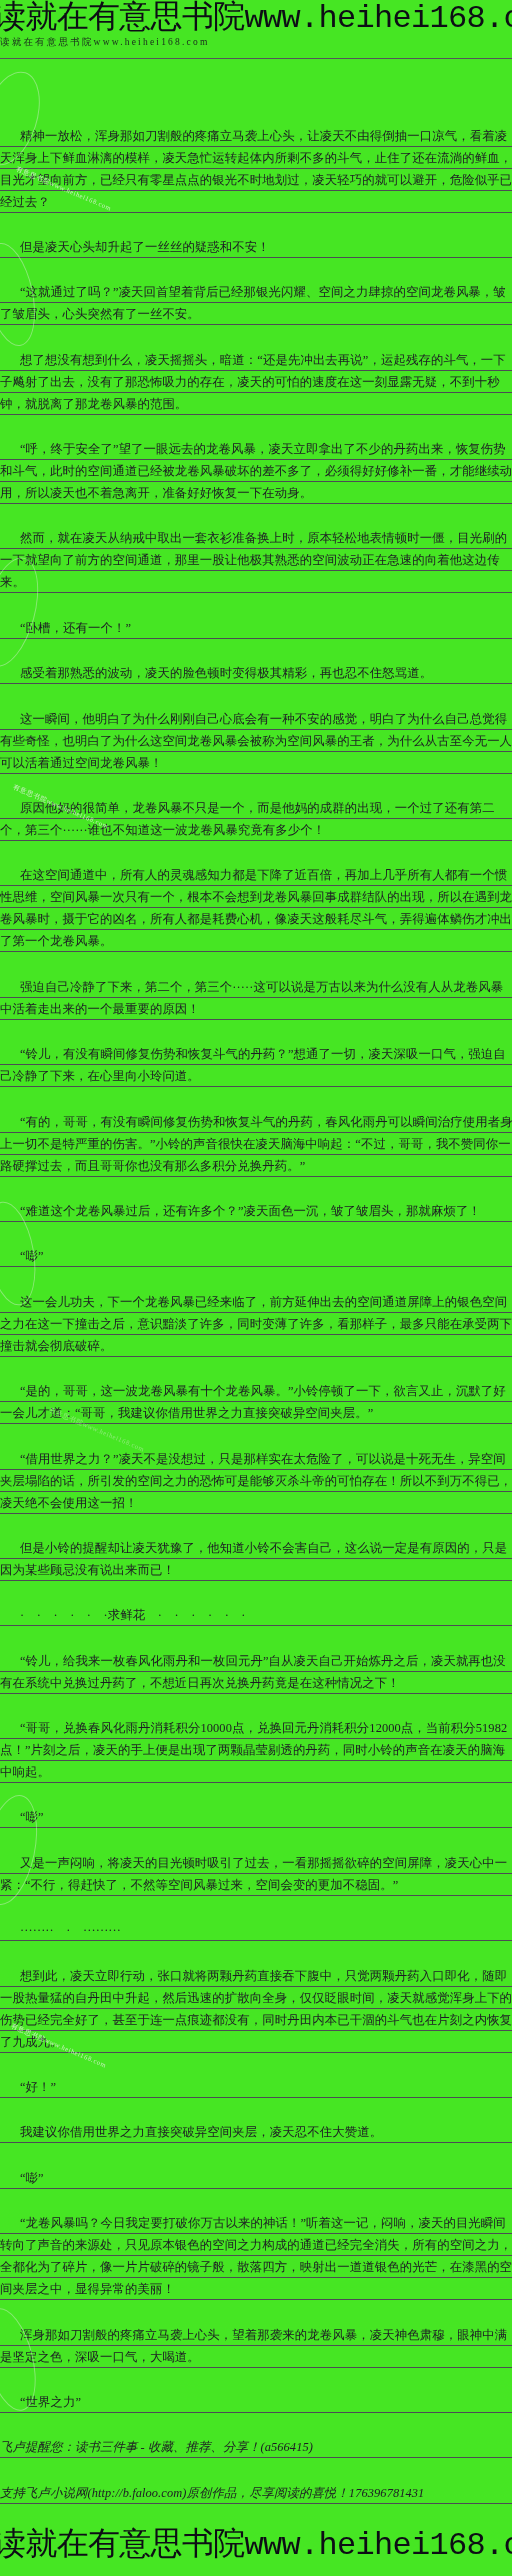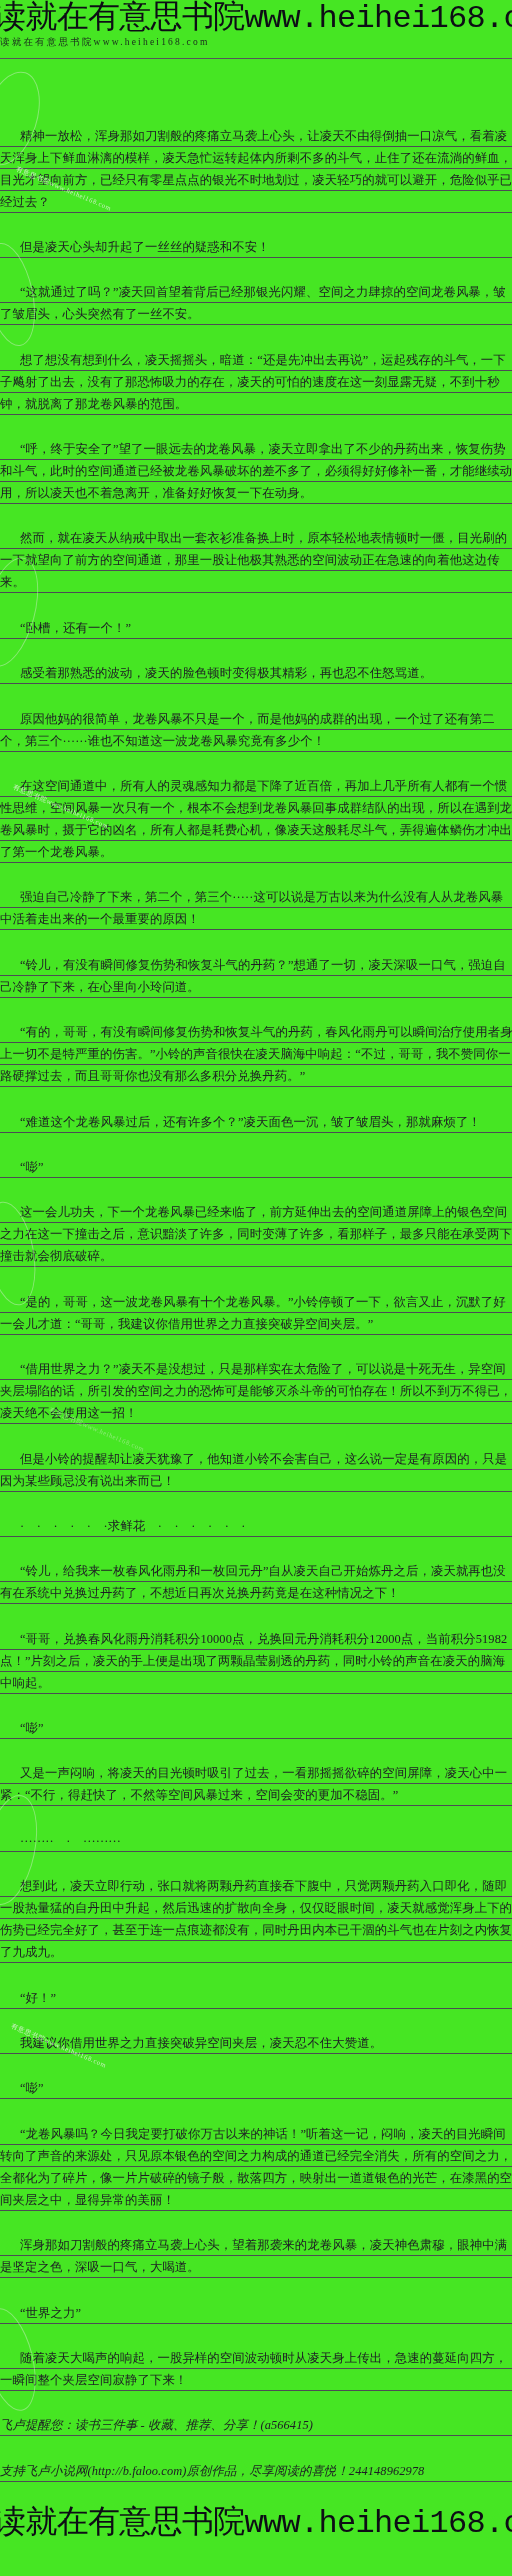--- a/index.html
+++ b/index.html
@@ -113,20 +113,21 @@
   <main>
 
   <p class="para">精神一放松，浑身那如刀割般的疼痛立马袭上心头，让凌天不由得倒抽一口凉气，看着凌天浑身上下鲜血淋漓的模样，凌天急忙运转起体内所剩不多的斗气，止住了还在流淌的鲜血，目光才望向前方，已经只有零星点点的银光不时地划过，凌天轻巧的就可以避开，危险似乎已经过去？</p>
       <p class="para">但是凌天心头却升起了一丝丝的疑惑和不安！</p>
       <p class="para">“这就通过了吗？”凌天回首望着背后已经那银光闪耀、空间之力肆掠的空间龙卷风暴，皱了皱眉头，心头突然有了一丝不安。</p>
       <p class="para">想了想没有想到什么，凌天摇摇头，暗道：“还是先冲出去再说”，运起残存的斗气，一下子飚射了出去，没有了那恐怖吸力的存在，凌天的可怕的速度在这一刻显露无疑，不到十秒钟，就脱离了那龙卷风暴的范围。</p>
       <p class="para">“呼，终于安全了”望了一眼远去的龙卷风暴，凌天立即拿出了不少的丹药出来，恢复伤势和斗气，此时的空间通道已经被龙卷风暴破坏的差不多了，必须得好好修补一番，才能继续动用，所以凌天也不着急离开，准备好好恢复一下在动身。</p>
       <p class="para">然而，就在凌天从纳戒中取出一套衣衫准备换上时，原本轻松地表情顿时一僵，目光刷的一下就望向了前方的空间通道，那里一股让他极其熟悉的空间波动正在急速的向着他这边传来。</p>
       <p class="para">“卧槽，还有一个！”</p>
       <p class="para">感受着那熟悉的波动，凌天的脸色顿时变得极其精彩，再也忍不住怒骂道。</p>
+      <p class="para">这一瞬间，他明白了为什么刚刚自己心底会有一种不安的感觉，明白了为什么自己总觉得有些奇怪，也明白了为什么这空间龙卷风暴会被称为空间风暴的王者，为什么从古至今无一人可以活着通过空间龙卷风暴！</p>
       <p class="para">原因他妈的很简单，龙卷风暴不只是一个，而是他妈的成群的出现，一个过了还有第二个，第三个······谁也不知道这一波龙卷风暴究竟有多少个！</p>
       <p class="para">在这空间通道中，所有人的灵魂感知力都是下降了近百倍，再加上几乎所有人都有一个惯性思维，空间风暴一次只有一个，根本不会想到龙卷风暴回事成群结队的出现，所以在遇到龙卷风暴时，摄于它的凶名，所有人都是耗费心机，像凌天这般耗尽斗气，弄得遍体鳞伤才冲出了第一个龙卷风暴。</p>
       <p class="para">强迫自己冷静了下来，第二个，第三个·····这可以说是万古以来为什么没有人从龙卷风暴中活着走出来的一个最重要的原因！</p>
       <p class="para">“铃儿，有没有瞬间修复伤势和恢复斗气的丹药？”想通了一切，凌天深吸一口气，强迫自己冷静了下来，在心里向小玲问道。</p>
       <p class="para">“有的，哥哥，有没有瞬间修复伤势和恢复斗气的丹药，春风化雨丹可以瞬间治疗使用者身上一切不是特严重的伤害。”小铃的声音很快在凌天脑海中响起：“不过，哥哥，我不赞同你一路硬撑过去，而且哥哥你也没有那么多积分兑换丹药。”</p>
       <p class="para">“难道这个龙卷风暴过后，还有许多个？”凌天面色一沉，皱了皱眉头，那就麻烦了！</p>
       <p class="para">“嘭”</p>
       <p class="para">这一会儿功夫，下一个龙卷风暴已经来临了，前方延伸出去的空间通道屏障上的银色空间之力在这一下撞击之后，意识黯淡了许多，同时变薄了许多，看那样子，最多只能在承受两下撞击就会彻底破碎。</p>
       <p class="para">“是的，哥哥，这一波龙卷风暴有十个龙卷风暴。”小铃停顿了一下，欲言又止，沉默了好一会儿才道：“哥哥，我建议你借用世界之力直接突破异空间夹层。”</p>
       <p class="para">“借用世界之力？”凌天不是没想过，只是那样实在太危险了，可以说是十死无生，异空间夹层塌陷的话，所引发的空间之力的恐怖可是能够灭杀斗帝的可怕存在！所以不到万不得已，凌天绝不会使用这一招！</p>
@@ -137,23 +138,22 @@
       <p class="para">“嘭”</p>
       <p class="para">又是一声闷响，将凌天的目光顿时吸引了过去，一看那摇摇欲碎的空间屏障，凌天心中一紧：“不行，得赶快了，不然等空间风暴过来，空间会变的更加不稳固。”</p>
       <p class="para">········　·　·········</p>
       <p class="para">想到此，凌天立即行动，张口就将两颗丹药直接吞下腹中，只觉两颗丹药入口即化，随即一股热量猛的自丹田中升起，然后迅速的扩散向全身，仅仅眨眼时间，凌天就感觉浑身上下的伤势已经完全好了，甚至于连一点痕迹都没有，同时丹田内本已干涸的斗气也在片刻之内恢复了九成九。</p>
       <p class="para">“好！”</p>
       <p class="para">我建议你借用世界之力直接突破异空间夹层，凌天忍不住大赞道。</p>
       <p class="para">“嘭”</p>
       <p class="para">“龙卷风暴吗？今日我定要打破你万古以来的神话！”听着这一记，闷响，凌天的目光瞬间转向了声音的来源处，只见原本银色的空间之力构成的通道已经完全消失，所有的空间之力，全都化为了碎片，像一片片破碎的镜子般，散落四方，映射出一道道银色的光芒，在漆黑的空间夹层之中，显得异常的美丽！</p>
       <p class="para">浑身那如刀割般的疼痛立马袭上心头，望着那袭来的龙卷风暴，凌天神色肃穆，眼神中满是坚定之色，深吸一口气，大喝道。</p>
       <p class="para">“世界之力”</p>
-      <p class="para">随着凌天大喝声的响起，一股异样的空间波动顿时从凌天身上传出，急速的蔓延向四方，一瞬间整个夹层空间寂静了下来！</p>
       <p class="para no-indent">飞卢提醒您：读书三件事 - 收藏、推荐、分享！(a566415)</p>
-      <p class="para no-indent">支持飞卢小说网(http://b.faloo.com)原创作品，尽享阅读的喜悦！244148962978</p>
+      <p class="para no-indent">支持飞卢小说网(http://b.faloo.com)原创作品，尽享阅读的喜悦！176396781431</p>
     </main>
 
   <footer>
     <div class="banner">读就在有意思书院www.heihei168.com</div>
   </footer>
 
 </div>
 
 
 </body></html>

